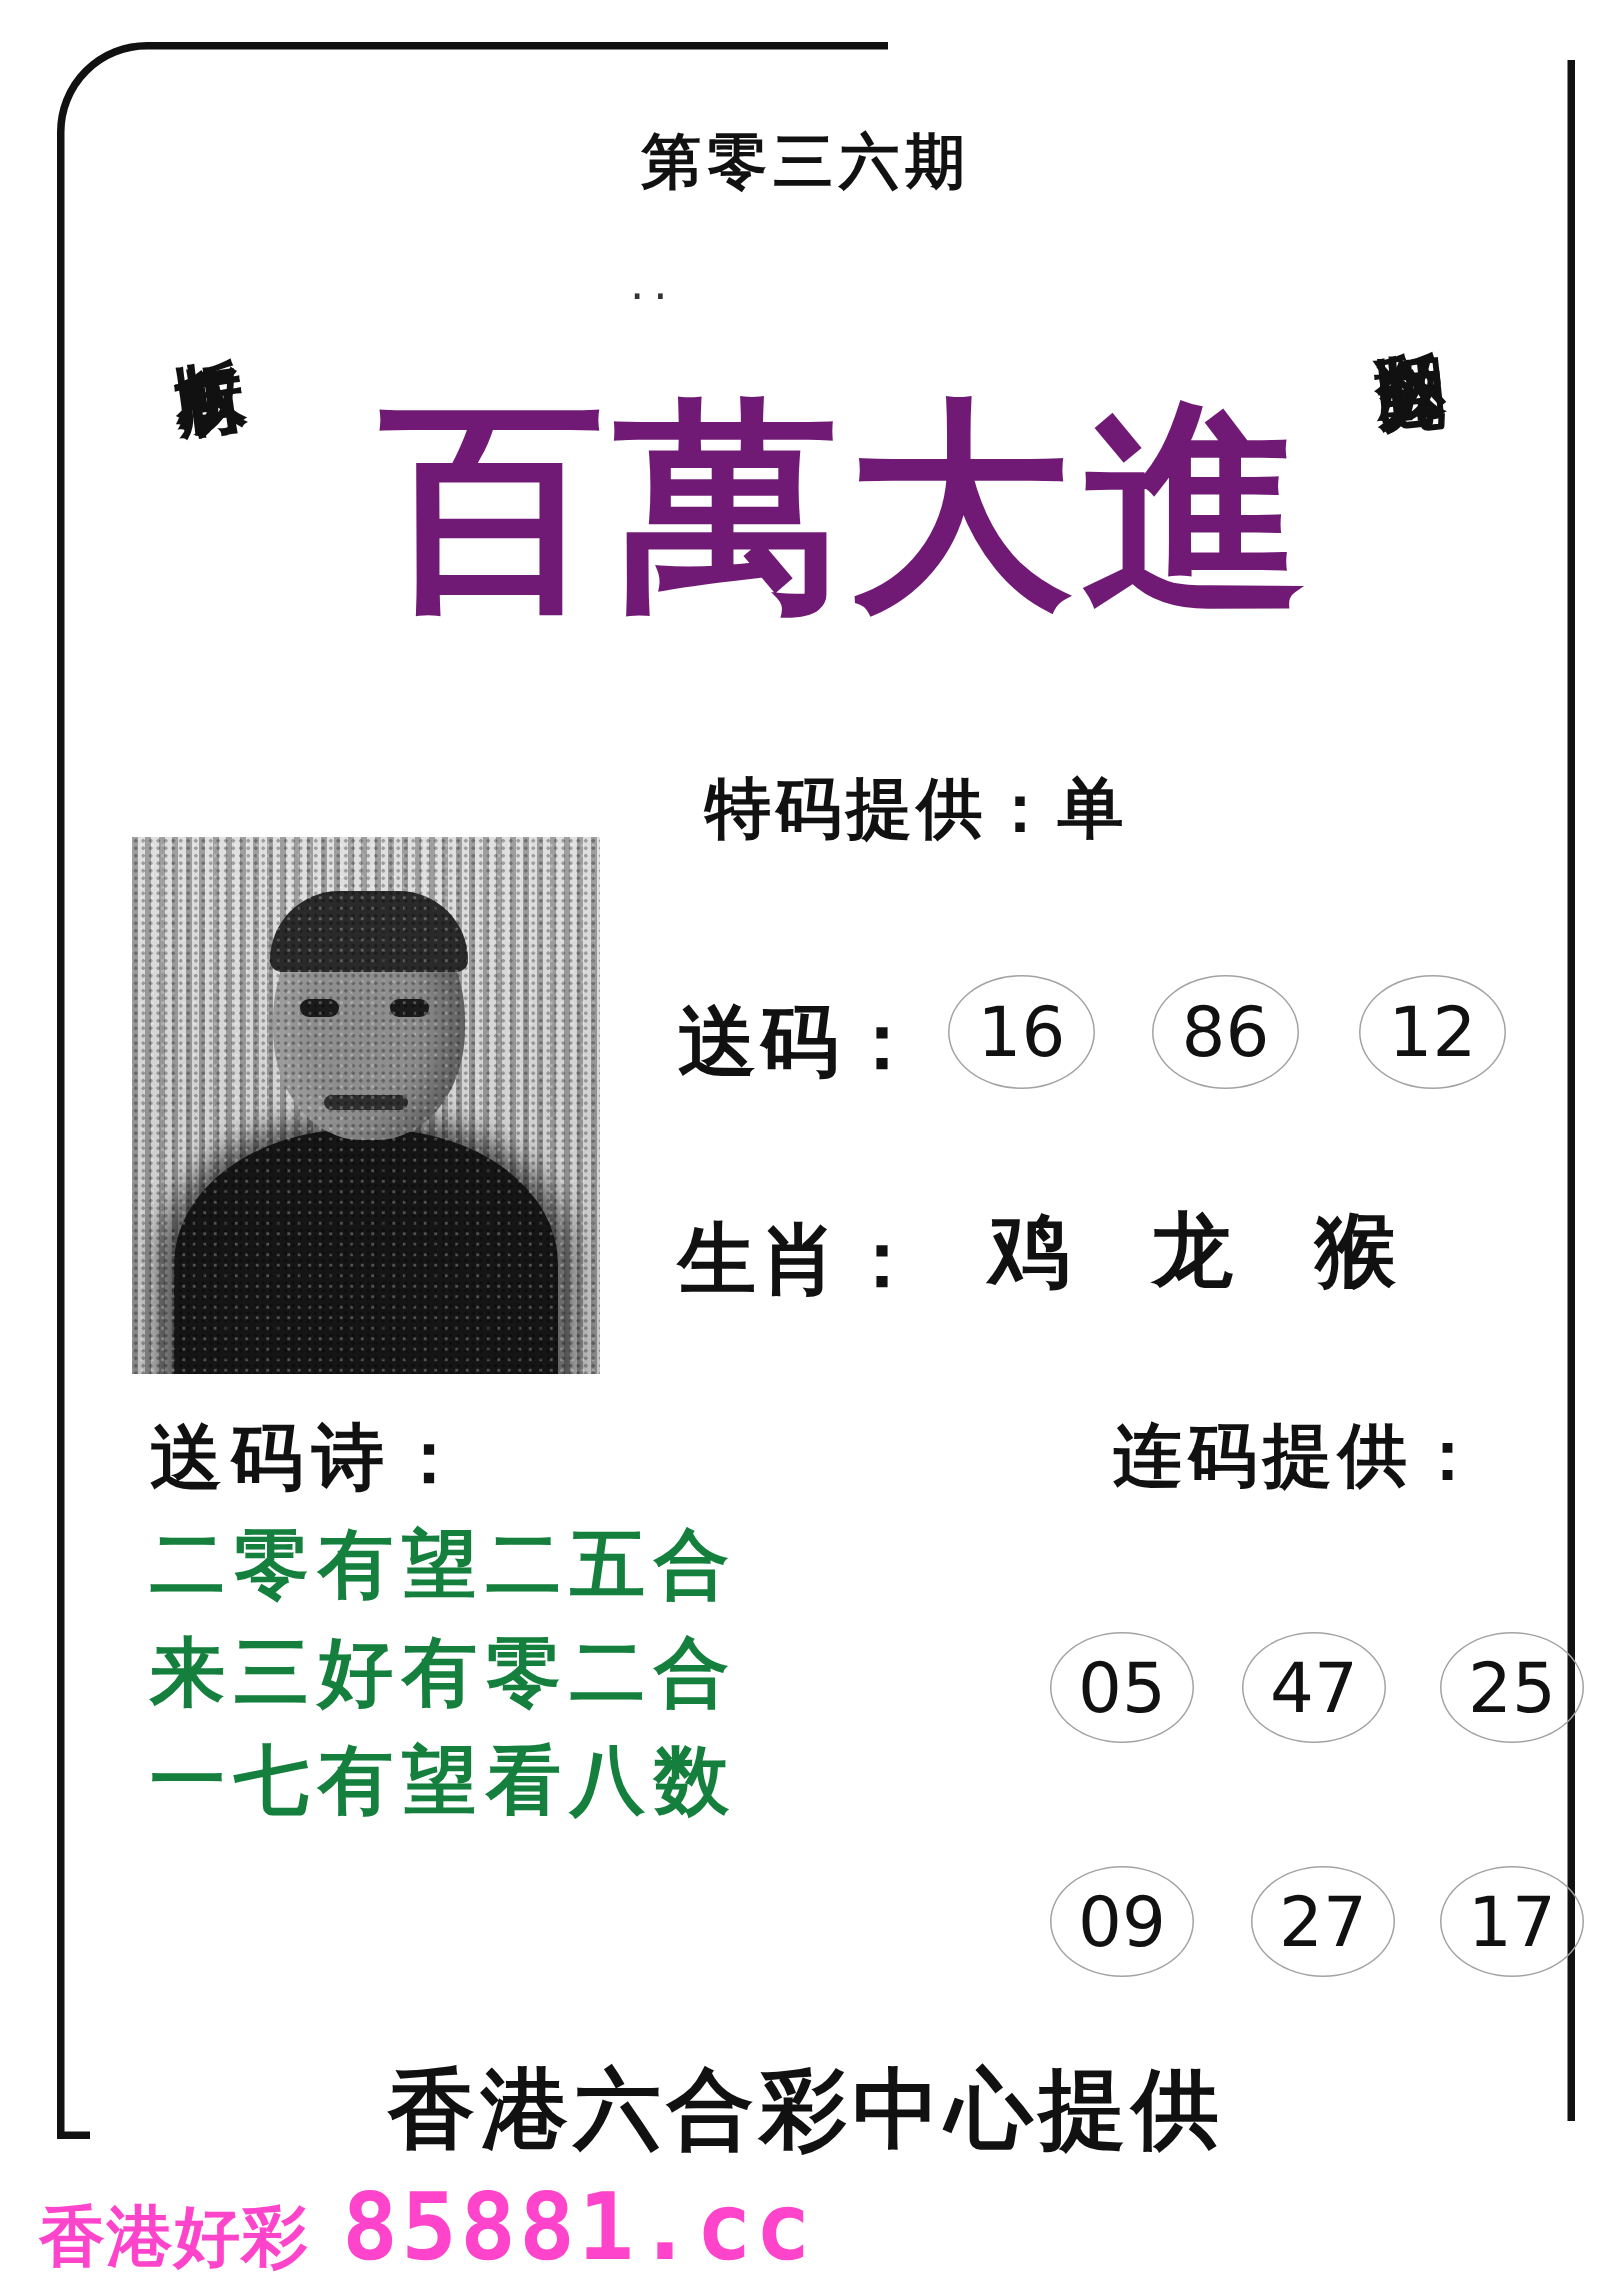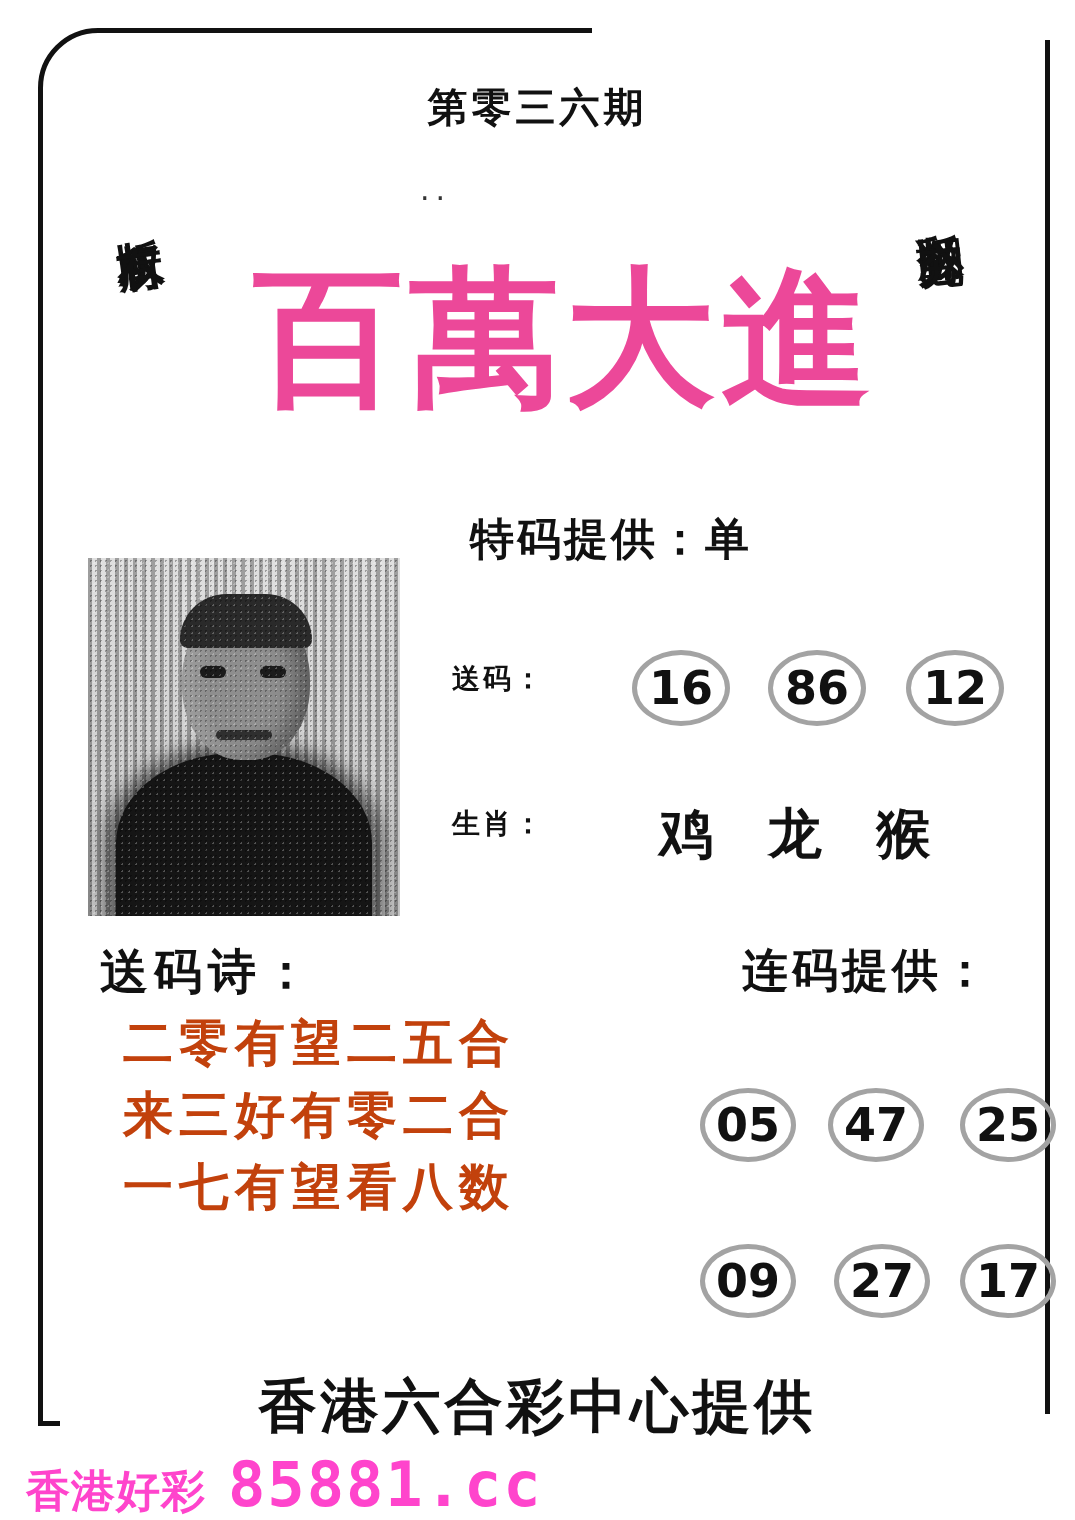--- a/index.html
+++ b/index.html
@@ -71,21 +71,21 @@
   .bigtitle {
     position: absolute;
     left: 215px;
     top: 240px;
     width: 700px;
     text-align: center;
     font-family: "DejaVu Serif", serif;
     font-size: 150px;
     font-weight: bold;
     letter-spacing: 6px;
-    color: #ec4899;
+    color: #701a75;
     white-space: nowrap;
   }
 
   .special {
     position: absolute;
     left: 470px;
     top: 510px;
     font-size: 44px;
     font-weight: bold;
     letter-spacing: 3px;
@@ -164,43 +164,43 @@
       radial-gradient(rgba(0,0,0,0.35) 1px, transparent 1px),
       radial-gradient(rgba(255,255,255,0.3) 1px, transparent 1px);
     background-size: 5px 5px, 7px 7px;
     background-position: 0 0, 3px 2px;
     opacity: 0.85;
   }
 
   
   .row-label {
     position: absolute;
-    font-size: 28px;
+    font-size: 52px;
     font-weight: bold;
     letter-spacing: 3px;
     color: #111;
   }
   .send-label { left: 452px; top: 660px; }
   .zodiac-label { left: 452px; top: 805px; }
   .zodiac-values {
     position: absolute;
     left: 645px; top: 798px;
     font-size: 54px;
     font-weight: bold;
     letter-spacing: 18px;
     color: #111;
     margin-left: 14px;
   }
 
   .ball {
     position: absolute;
-    border: 5px solid #a3a3a3;
+    border: 1px solid #a3a3a3;
     border-radius: 50%;
     font-size: 46px;
-    font-weight: bold;
+    font-weight: normal;
     color: #111;
     display: flex;
     align-items: center;
     justify-content: center;
     box-sizing: border-box;
     background: transparent;
   }
   .ball.small { width: 98px; height: 76px; }
   .ball.mid   { width: 96px; height: 74px; }
 
@@ -212,23 +212,22 @@
     font-weight: bold;
     letter-spacing: 6px;
     color: #111;
   }
   .poem-line {
     position: absolute;
     left: 100px;
     font-size: 50px;
     font-weight: bold;
     letter-spacing: 6px;
-    color: #c2410c;
+    color: #15803d;
     white-space: nowrap;
-    margin-left: 23px;
   }
   .pl1 { top: 1010px; }
   .pl2 { top: 1082px; }
   .pl3 { top: 1154px; }
 
   .lian-title {
     position: absolute;
     left: 742px; top: 940px;
     font-size: 46px;
     font-weight: bold;

